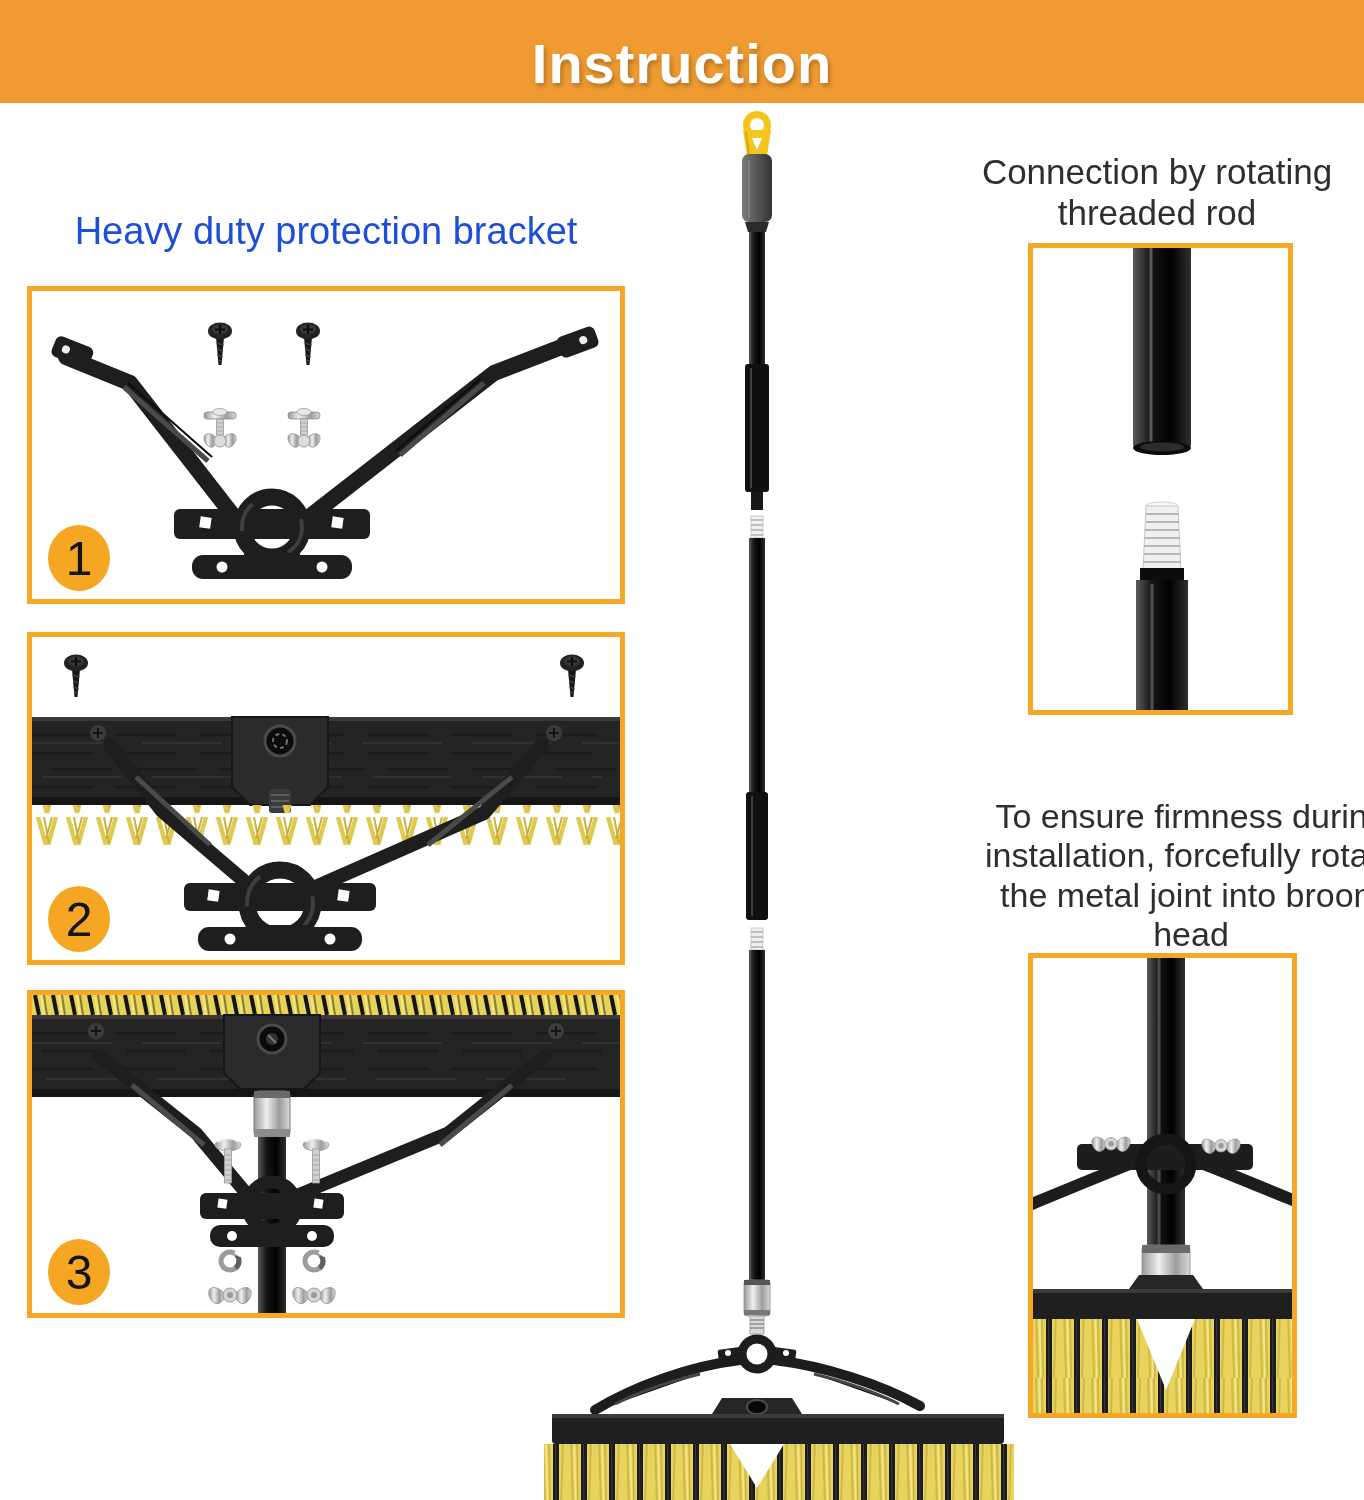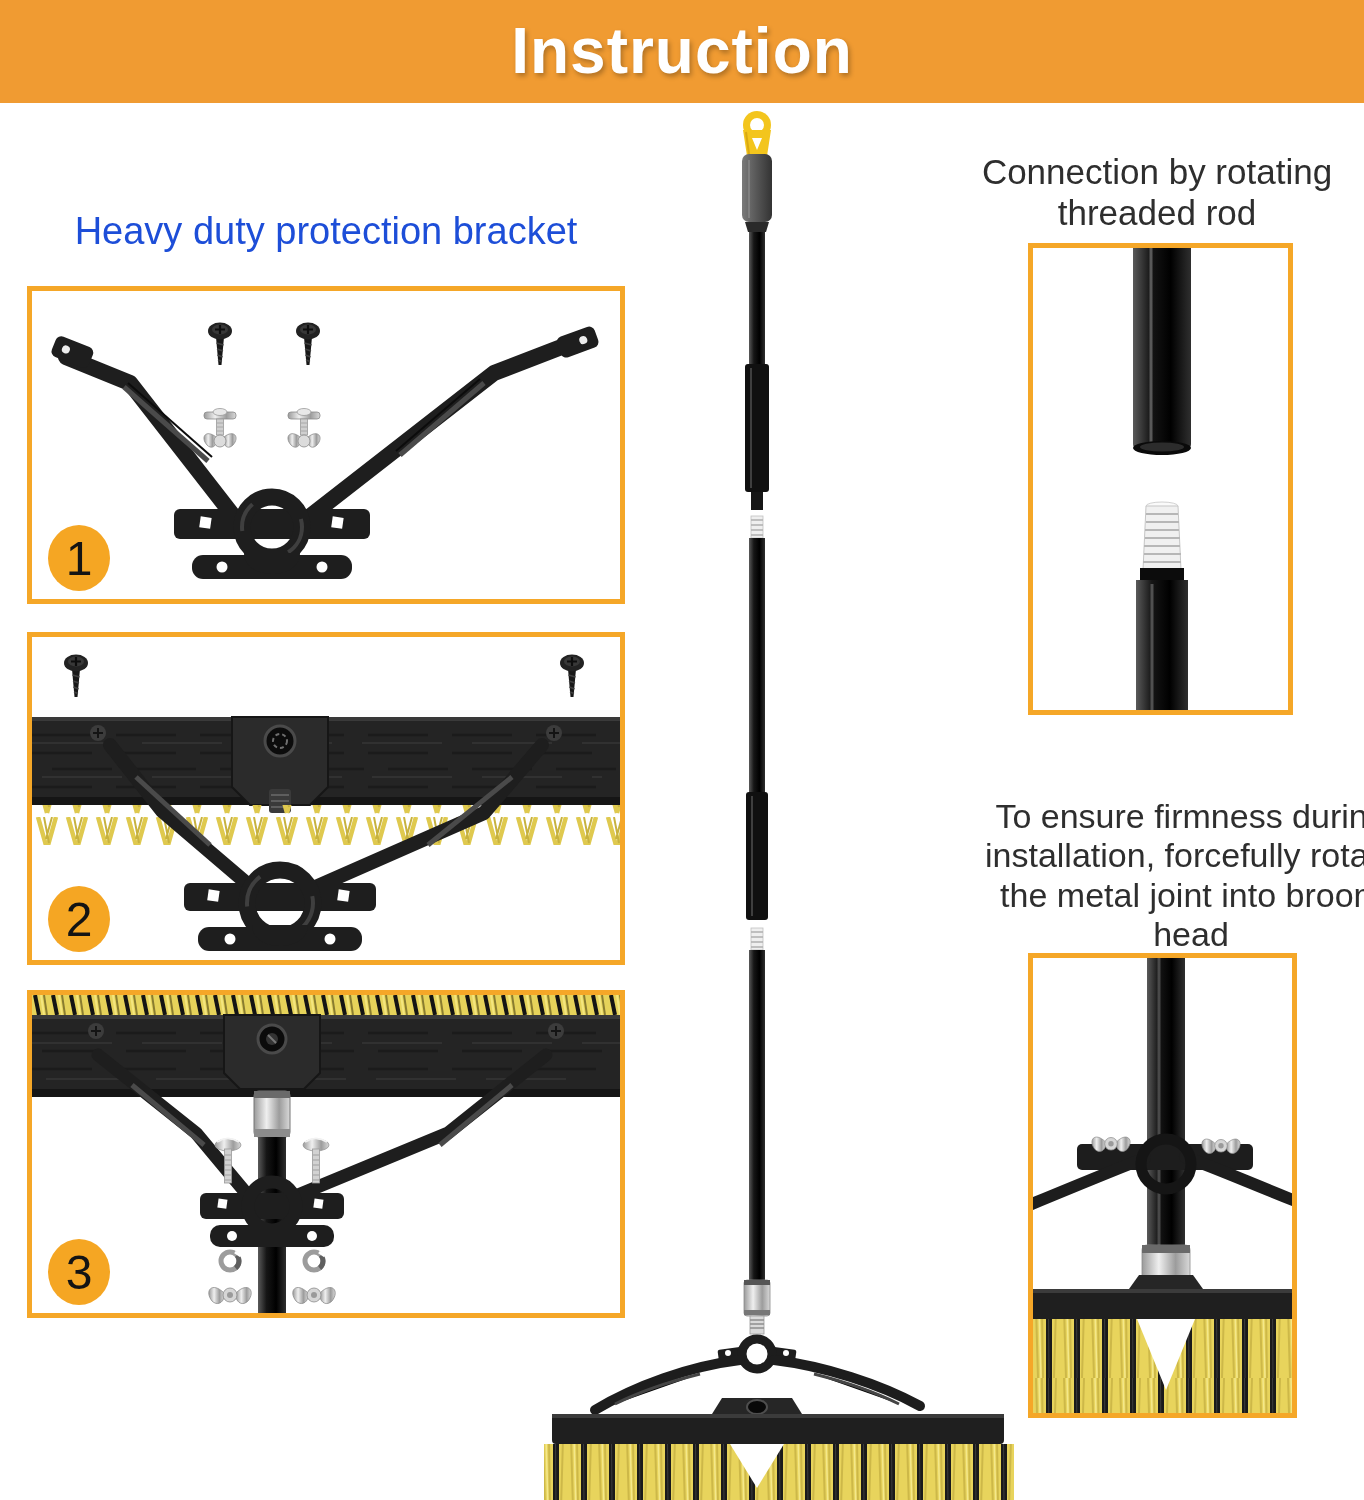--- a/index.html
+++ b/index.html
@@ -10,21 +10,21 @@
   html,body{margin:0;padding:0;background:#fff;}
   .canvas{
     position:relative;width:1364px;height:1500px;background:#fff;overflow:hidden;
     font-family:"Liberation Sans", sans-serif;color:#2e2e2e;
   }
   .banner{
     position:absolute;left:0;top:0;width:1364px;height:103px;
     background:var(--accent-orange,#F09B32);
   }
   .banner h1{
-    margin:0;line-height:103px;text-align:center;font-size:64px;font-weight:700;
+    margin:12px;line-height:103px;text-align:center;font-size:56px;font-weight:700;
     color:#fff;letter-spacing:1px;text-shadow:2px 3px 5px rgba(0,0,0,.28);
   }
   .left-heading{
     position:absolute;left:27px;top:210px;width:598px;text-align:center;
     font-size:38px;color:#1d4ed8;
   }
   .panel{
     position:absolute;background:#fff;border:5px solid var(--border-orange,#F5A728);
     box-sizing:border-box;
   }

